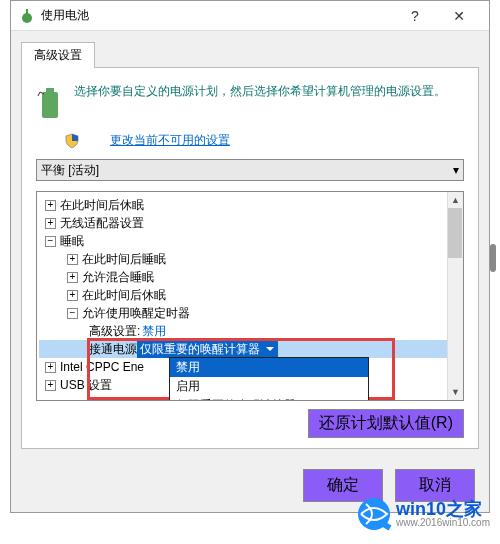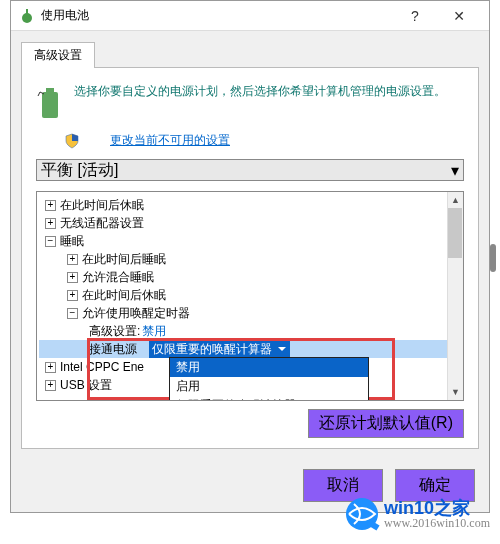--- a/index.html
+++ b/index.html
@@ -11,46 +11,46 @@
   .titlebar .wbtn { width: 44px; height: 28px; display: flex; align-items: center; justify-content: center; font-size: 14px; color: #333; }
   .tabs { padding: 10px 10px 0 10px; background: #f0f0f0; }
   .tab { display: inline-block; padding: 4px 12px; font-size: 12px; background: #fff; border: 1px solid #bbb; border-bottom: none; position: relative; top: 1px; }
   .tabbody { margin: 0 10px 10px 10px; border: 1px solid #bbb; background: #fff; padding: 14px 14px 10px 14px; }
   .desc-row { display: flex; gap: 10px; margin-bottom: 10px; }
   .battery-icon { width: 28px; height: 40px; flex: 0 0 28px; }
   .desc-text { font-size: 12px; line-height: 1.5; color: #0f766e; }
   .link-row { display: flex; align-items: center; gap: 6px; margin: 6px 0 10px 28px; }
   .shield-icon { width: 16px; height: 16px; }
   .link { color: #0066cc; font-size: 12px; text-decoration: underline; cursor: pointer; margin-left: 24px; }
-  .plan-select { width: 100%; height: 22px; font-size: 16px; background: #e8e8e8; border: 1px solid #888; padding: 0 4px; display: flex; align-items: center; justify-content: space-between; margin-bottom: 10px; }
+  .plan-select { width: 100%; height: 22px; font-size: 12px; background: #e8e8e8; border: 1px solid #888; padding: 0 4px; display: flex; align-items: center; justify-content: space-between; margin-bottom: 10px; }
   .tree-wrap { border: 1px solid #888; height: 210px; background: #fff; position: relative; overflow: hidden; }
   .scrollbar { position: absolute; right: 0; top: 0; width: 16px; height: 100%; background: #f0f0f0; border-left: 1px solid #ddd; }
   .scroll-up, .scroll-down { height: 16px; display:flex;align-items:center;justify-content:center;font-size:9px;color:#555;}
   .scroll-thumb { position: absolute; right: 1px; top: 16px; width: 14px; height: 50px; background: #c8c8c8; }
   .tree { padding: 4px 2px; font-size: 12px; line-height: 1.5; }
   .node { display: flex; align-items: center; white-space: nowrap; height: 18px; }
   .exp { width: 11px; height: 11px; border: 1px solid #888; display: inline-flex; align-items: center; justify-content: center; font-size: 10px; line-height: 1; margin-right: 4px; background: #fff; }
   .ind1 { padding-left: 6px; } .ind2 { padding-left: 28px; } .ind3 { padding-left: 50px; }
-  .sel-blue { background: #b8d8f8; gap: 12px; }
+  .sel-blue { background: #b8d8f8; }
   .val-link { color: #0066cc; margin-left: 2px; }
   .sel-drop { background: #0a64c8; color: #fff; padding: 0 18px 0 3px; position: relative; }
   .sel-drop::after { content: ""; position: absolute; right: 4px; top: 50%; transform: translateY(-50%); border-left: 4px solid transparent; border-right: 4px solid transparent; border-top: 4px solid #fff; }
   .red-box { position: absolute; border: 3px solid #e04040; pointer-events: none; }
   .dropdown { position: absolute; background: #fff; border: 1px solid #222; font-size: 12px; }
   .dropdown .opt { padding: 1px 6px; white-space: nowrap; }
   .dropdown .opt.sel { background: #0a64c8; color: #fff; }
   .restore-row { text-align: right; margin-top: 8px; }
   .btn { display: inline-block; padding: 3px 10px; font-size: 16px; border: 1px solid #888; background: #8b5cf6; }
   .buttons-row { background:#f0f0f0; padding:10px 14px; text-align:right; display:flex; justify-content:flex-end; gap:12px; }
   .buttons-row .btn { min-width:80px; text-align:center; padding:5px 10px; }
   .watermark { position:absolute; right:10px; bottom:12px; display:flex; align-items:center; gap:4px; }
   .wm-globe { width:36px; height:36px; }
   .wm-text { line-height:1; }
   .wm-text .t1 { font-size:18px; color:#0a5bd3; font-weight:bold; }
-  .wm-text .t2 { font-size:12px; color:#888;font-family:Liberation Serif, serif; }
+  .wm-text .t2 { font-size:10px; color:#888; }
   .r-btn-cursor { position:absolute; right:4px; top:244px; width:6px; height:28px; background:#888; border-radius:3px; }
 </style>
 </head>
 <body>
 
 <div class="window">
   <div class="titlebar">
     <span class="app-icon">
       <svg viewBox="0 0 16 16">
           <circle cx="8" cy="10" r="5" fill="#4a9c4a"></circle>
@@ -155,22 +155,22 @@
         <div class="scroll-down" style="position:absolute;bottom:0;width:100%;">▼</div>
       </div>
     </div>
 
     <div class="restore-row">
       <span class="btn">还原计划默认值(R)</span>
     </div>
   </div>
 
   <div class="buttons-row">
+    <span class="btn">确定</span>
     <span class="btn">取消</span>
-    <span class="btn">确定</span>
   </div>
 </div>
 
 <div class="r-btn-cursor"></div>
 
 <div class="watermark">
   <span class="wm-globe">
     <svg viewBox="0 0 36 36">
         <circle cx="18" cy="18" r="16" fill="#1e90ff"></circle>
         <path d="M5 18 Q18 6 31 18 Q18 30 5 18" fill="none" stroke="#fff" stroke-width="2"></path>

